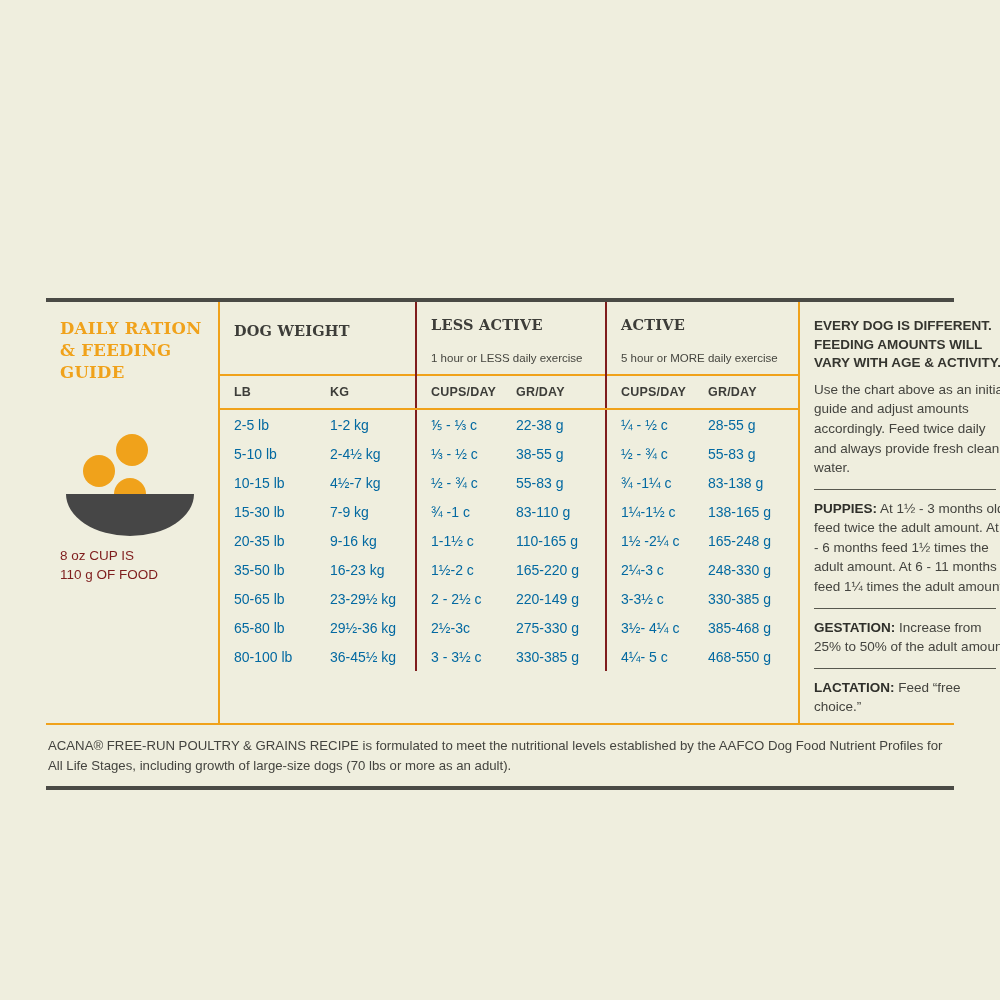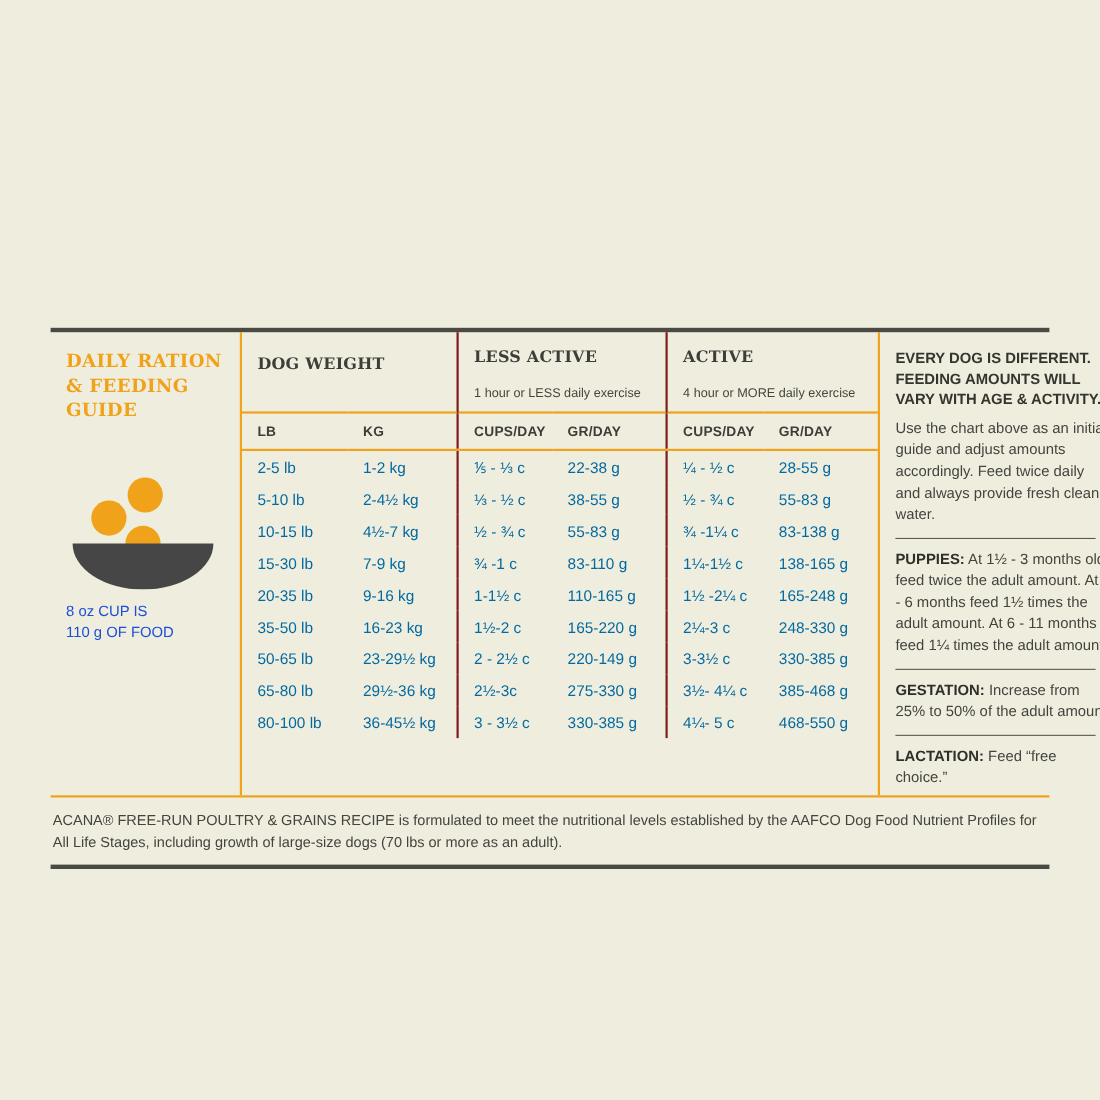--- a/index.html
+++ b/index.html
@@ -54,21 +54,21 @@
   .bowl-wrap {
     margin: 42px 0 0 14px;
     width: 140px;
     height: 110px;
     position: relative;
   }
   .cup-note {
     margin: 10px 0 0 14px;
     font-size: 13.5px;
     line-height: 1.45;
-    color: #1d4ed8;
+    color: #7f1d1d;
   }
 
   
   .table-col {
     flex: 1 1 auto;
     border-left: 2px solid #f0a21b;
     box-sizing: border-box;
   }
   table.feed {
     border-collapse: collapse;
@@ -217,21 +217,21 @@
             <th class="grp-head" colspan="2">
               <span>DOG WEIGHT</span>
               <span class="grp-sub"></span>
             </th>
             <th class="grp-head vdiv" colspan="2">
               <span>LESS ACTIVE</span>
               <span class="grp-sub">1 hour or LESS daily exercise</span>
             </th>
             <th class="grp-head vdiv" colspan="2">
               <span>ACTIVE</span>
-              <span class="grp-sub">4 hour or MORE daily exercise</span>
+              <span class="grp-sub">5 hour or MORE daily exercise</span>
             </th>
           </tr>
           <tr>
             <th class="col-head orange-top orange-bot">LB</th>
             <th class="col-head orange-top orange-bot">KG</th>
             <th class="col-head orange-top orange-bot vdiv">CUPS/DAY</th>
             <th class="col-head orange-top orange-bot">GR/DAY</th>
             <th class="col-head orange-top orange-bot vdiv">CUPS/DAY</th>
             <th class="col-head orange-top orange-bot">GR/DAY</th>
           </tr>

